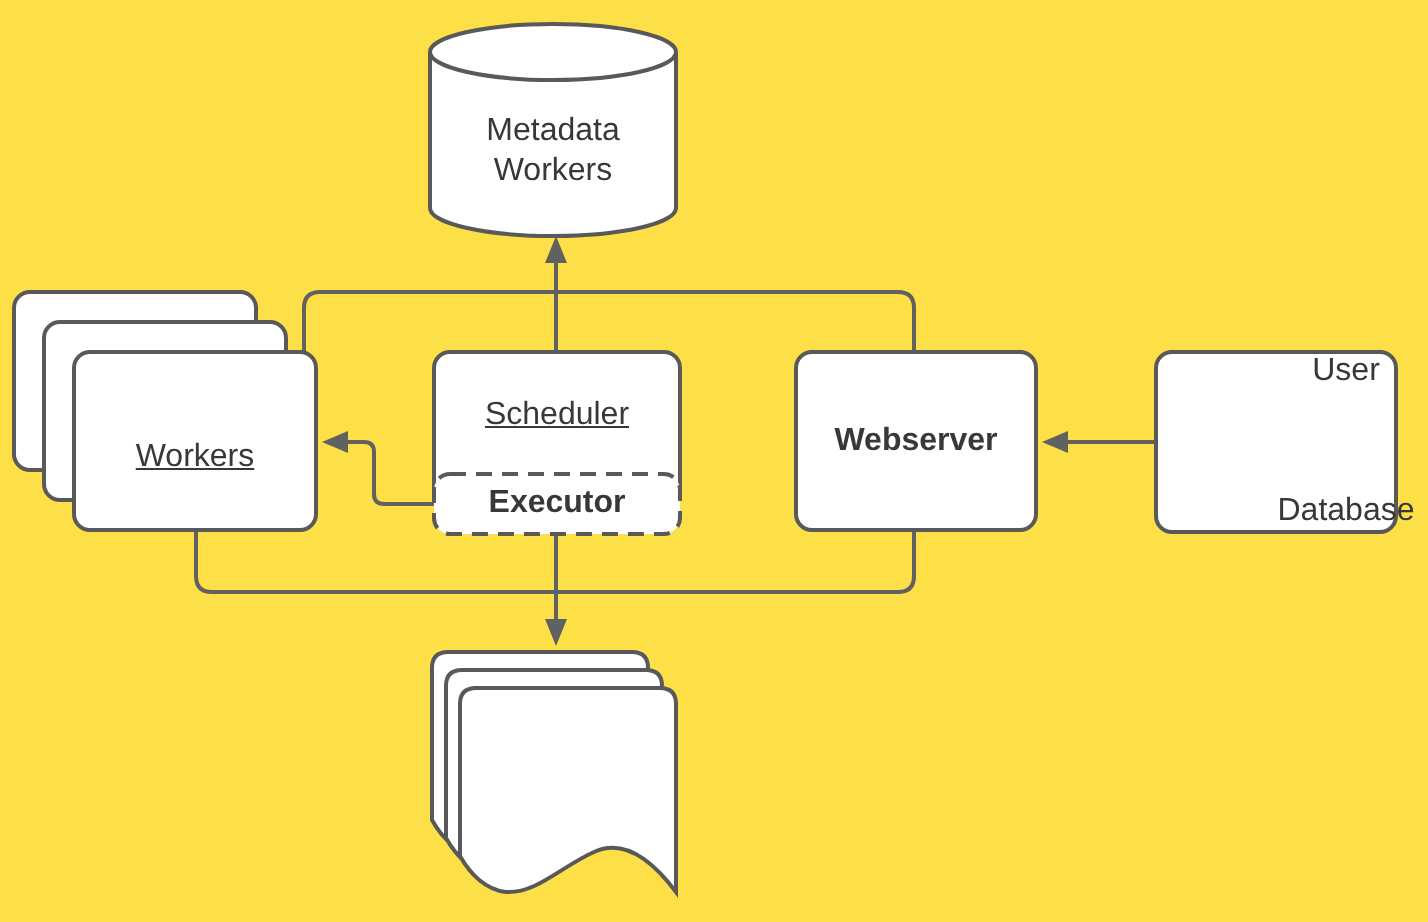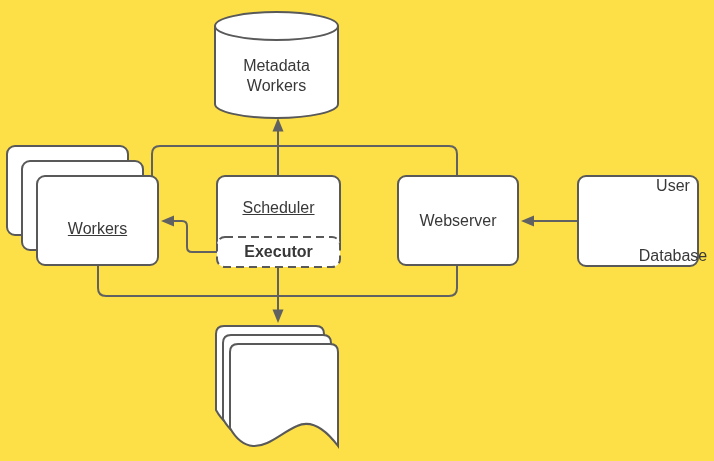--- a/index.html
+++ b/index.html
@@ -100,21 +100,21 @@
   </div>
 
   <div class="node-label" style="left:217px; top:176px; width:123px; height:64px;text-decoration:underline;">
     <span>Scheduler</span>
   </div>
 
   <div class="node-label" style="left:217px; top:237px; width:123px; height:30px;font-weight:bold;">
     <span>Executor</span>
   </div>
 
-  <div class="node-label" style="left:398px; top:176px; width:120px; height:89px;">
+  <div class="node-label" style="left:398px; top:176px; width:120px; height:89px;font-weight:bold;">
     <span>Webserver</span>
   </div>
 
   <div class="node-label" style="left:613px; top:176px; width:120px; height:90px;justify-content:space-between;">
     <span>User</span>
     <span>Database</span>
   </div>
 
 
 </div>

